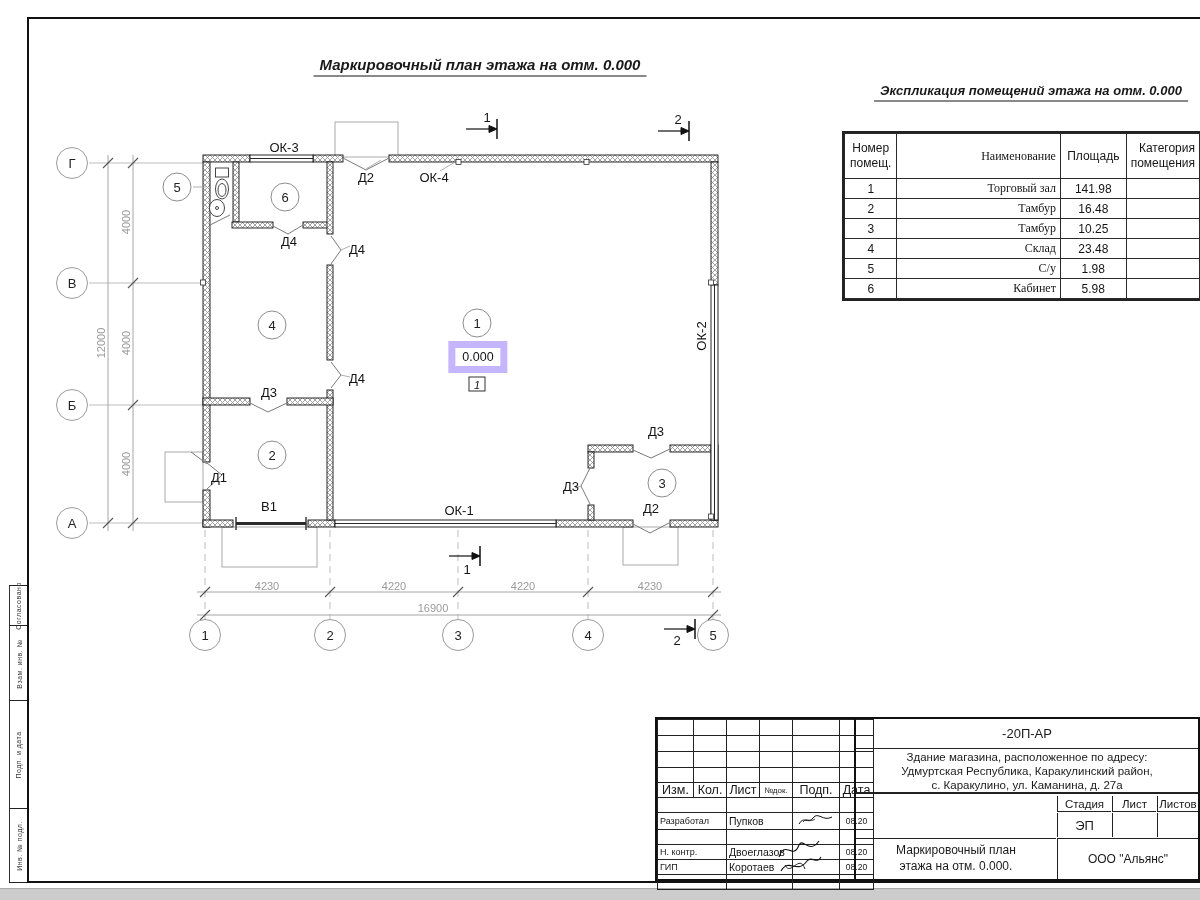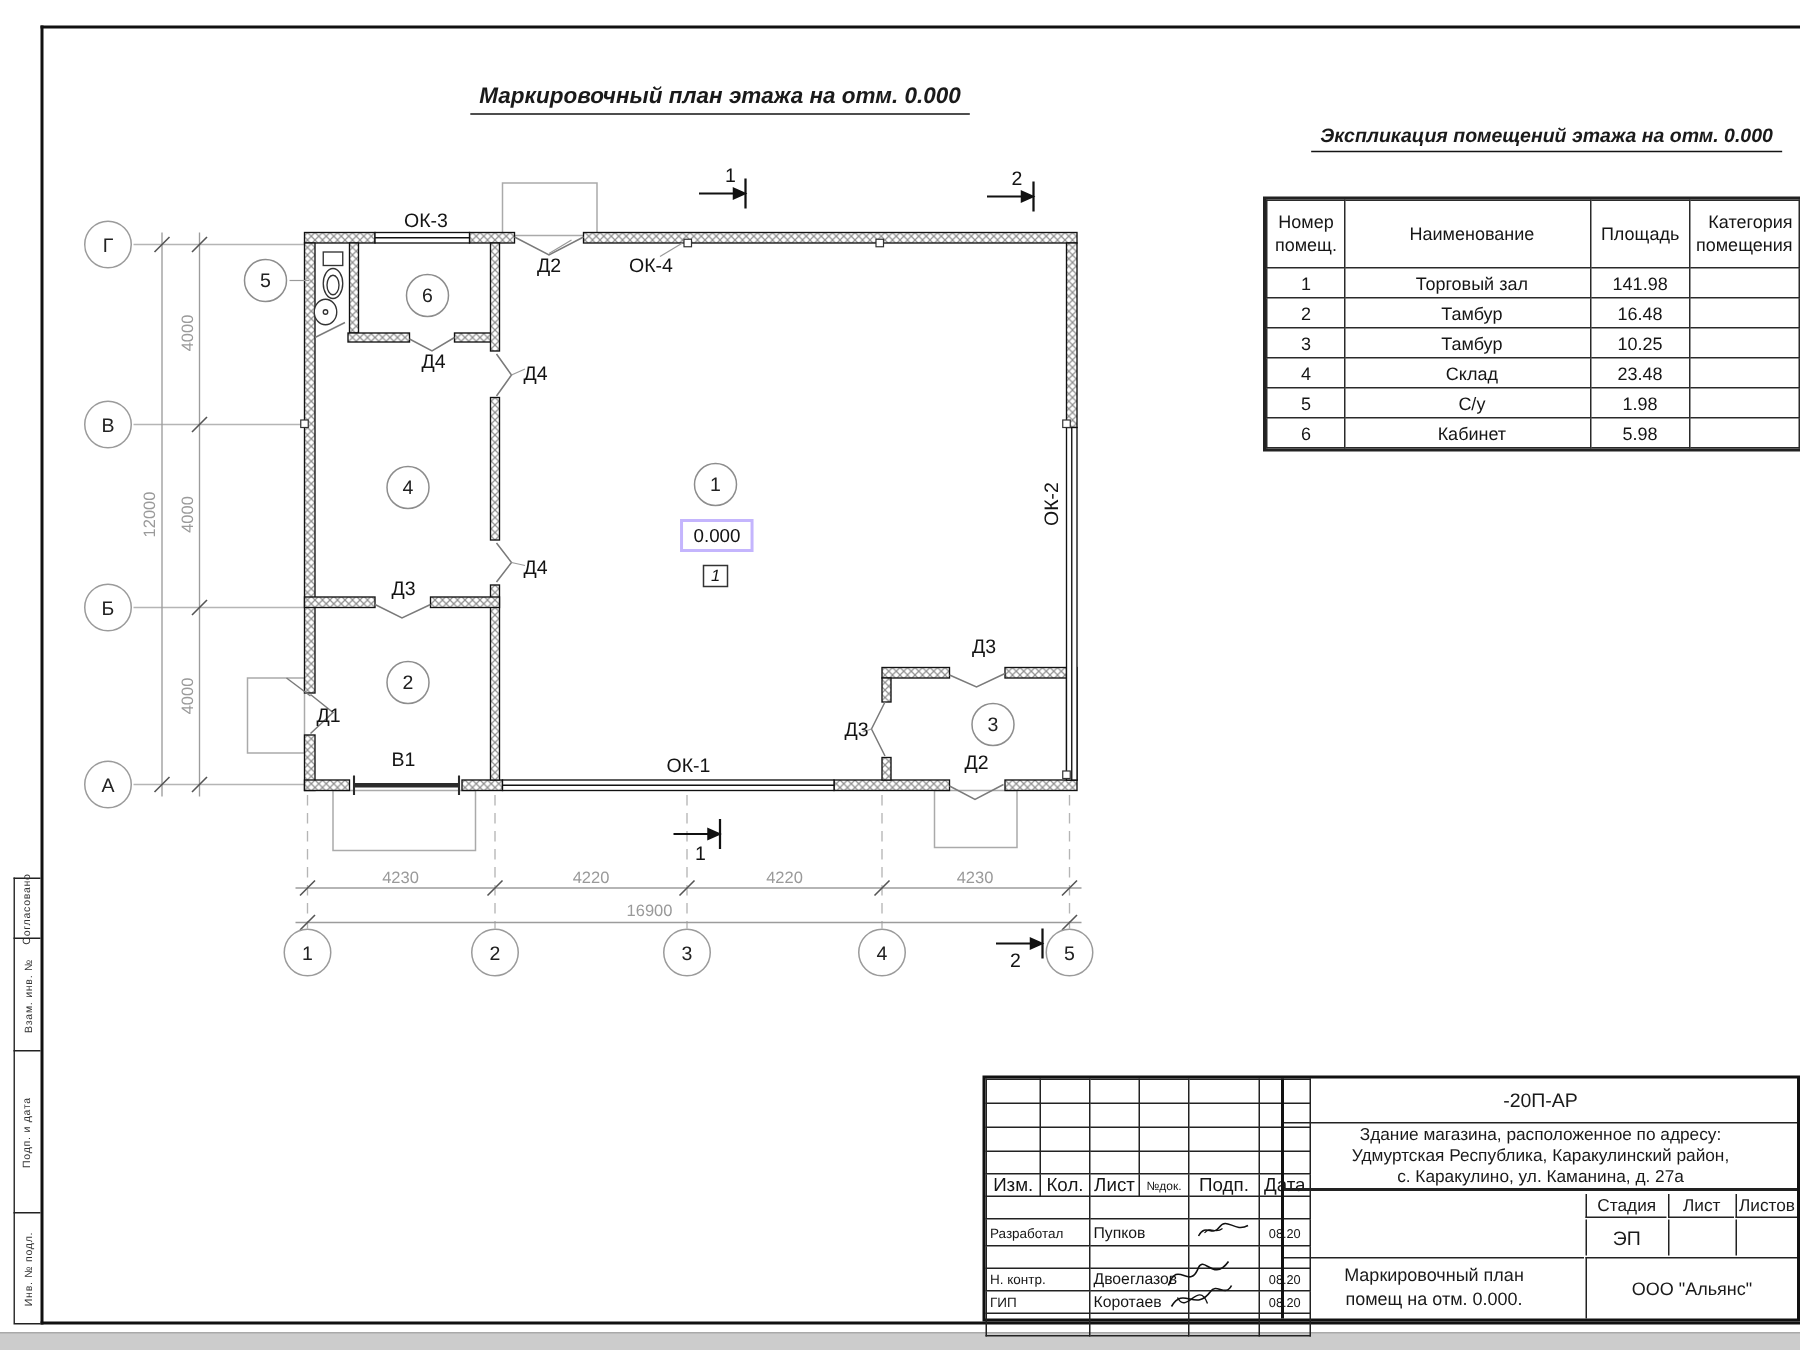--- a/index.html
+++ b/index.html
@@ -34,38 +34,38 @@
     background:#fff;transform:translate(-50%,-50%);
     display:flex;align-items:center;justify-content:center;font-size:13px;color:#222;
   }
   .rbubble{
     position:absolute;width:27px;height:27px;border:1px solid #8d8d8d;border-radius:50%;
     background:#fff;transform:translate(-50%,-50%);
     display:flex;align-items:center;justify-content:center;font-size:13px;color:#222;
   }
   .elev-box{
     position:absolute;transform:translate(-50%,-50%);
-    border:2px solid #c4b5fd;background:#fff;padding:2px 7px;font-size:12.5px;color:#141414;
+    border:7px solid #c4b5fd;background:#fff;padding:2px 7px;font-size:12.5px;color:#141414;
   }
   .floor-box{
     position:absolute;transform:translate(-50%,-50%);
     border:1px solid #333;background:#fff;width:15px;height:13px;
     display:flex;align-items:center;justify-content:center;
     font-size:11px;font-style:italic;color:#141414;
   }
   
   .expl-table{position:absolute;left:844px;top:133px;border-collapse:collapse;table-layout:fixed;}
   .expl-table td,.expl-table th{
     border:1px solid #2a2a2a;font-weight:normal;font-size:12px;color:#161616;
     padding:0 4px;overflow:hidden;white-space:nowrap;
   }
   .expl-table .hd{height:44px;text-align:center;white-space:normal;line-height:1.25;}
   .expl-table .rw{height:20px;}
   .expl-table .c-num{width:46px;text-align:center;}
-  .expl-table .c-name{width:239px;text-align:center;padding-left:9px;}
+  .expl-table .c-name{width:239px;text-align:right;padding-left:9px;font-family:Liberation Serif, serif;}
   .expl-table .c-area{width:62px;text-align:center;}
   .expl-table .c-cat{width:62px;text-align:right;}
   .expl-outer{outline:2px solid #222;}
   
   .tb{position:absolute;left:655px;top:717px;width:545px;height:164px;border:2px solid #111;box-sizing:border-box;}
   .tb-table{position:absolute;left:0;top:0;border-collapse:collapse;table-layout:fixed;}
   .tb-table td{border:1px solid #222;font-size:10px;color:#161616;padding:0 2px;overflow:hidden;white-space:nowrap;height:14px;}
   .tb-table .hdr td{font-size:12.5px;text-align:center;}
   .tb-table td.small{font-size:8px;text-align:center;padding:0;}
   .tb-divider{position:absolute;background:#111;}
@@ -479,16 +479,16 @@
 
   <div class="tb-text" style="left:400px;top:77px;width:54px;height:16px;border-left:1px solid #222;border-bottom:1px solid #222;font-size:11.5px;">Стадия</div>
   <div class="tb-text" style="left:455px;top:77px;width:44px;height:16px;border-left:1px solid #222;border-bottom:1px solid #222;font-size:11.5px;">Лист</div>
   <div class="tb-text" style="left:500px;top:77px;width:41px;height:16px;border-left:1px solid #222;border-bottom:1px solid #222;font-size:11.5px;">Листов</div>
   <div class="tb-text" style="left:400px;top:94px;width:54px;height:24px;border-left:1px solid #222;font-size:13px;">ЭП</div>
   <div class="tb-text" style="left:455px;top:94px;width:44px;height:24px;border-left:1px solid #222;"></div>
   <div class="tb-text" style="left:500px;top:94px;width:41px;height:24px;border-left:1px solid #222;"></div>
 
   <div class="tb-text" style="left:199px;top:119px;width:200px;height:41px;border-top:1px solid #222;flex-direction:column;font-size:12px;line-height:1.3;">
     <span>Маркировочный план</span>
-    <span>помещ на отм. 0.000.</span>
+    <span>этажа на отм. 0.000.</span>
   </div>
   <div class="tb-text" style="left:400px;top:119px;width:141px;height:41px;border-top:1px solid #222;border-left:1px solid #222;font-size:12px;">ООО "Альянс"</div>
 </div>
 
 </body></html>

